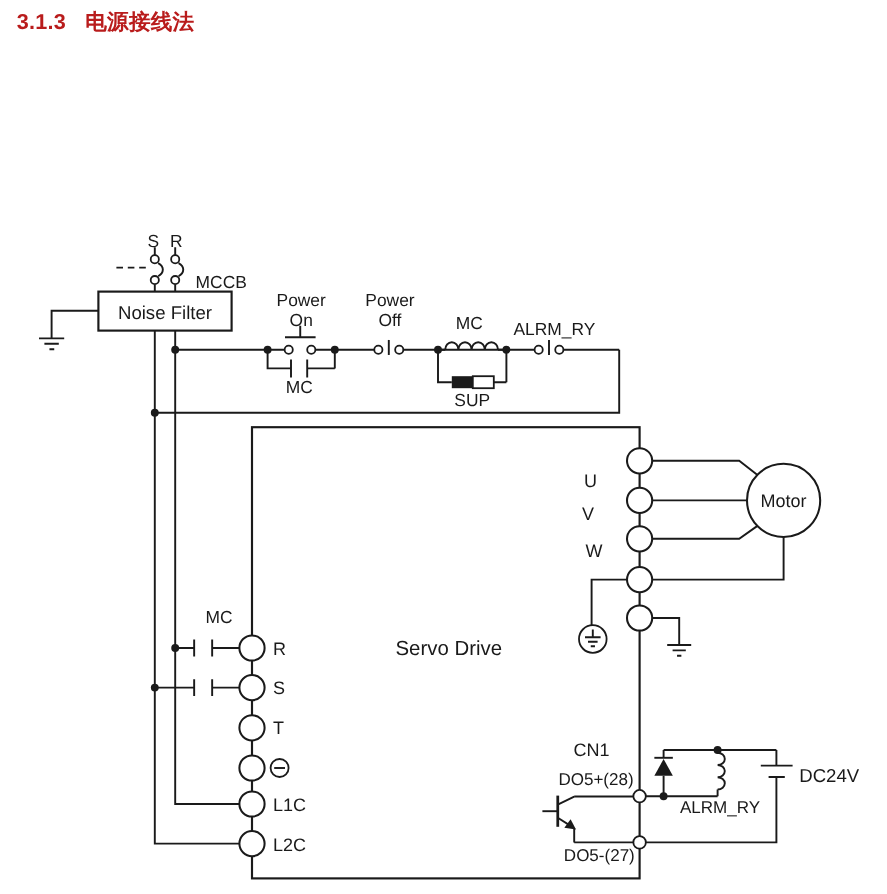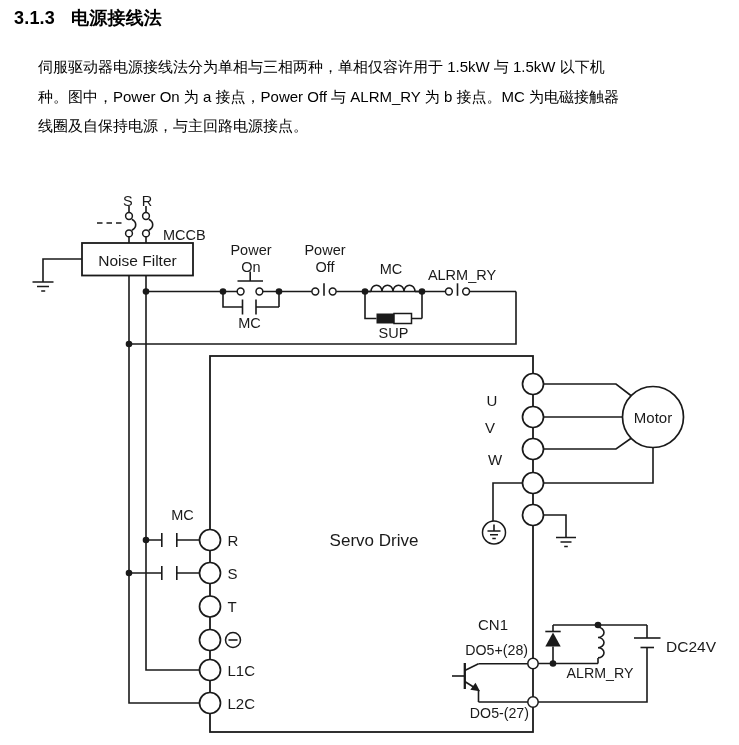--- a/index.html
+++ b/index.html
@@ -1,18 +1,18 @@
 <!DOCTYPE html>
 <html><head>
 <meta charset="utf-8">
 <style>
   html,body{margin:0;padding:0;background:#ffffff;}
   .page{
     position:relative;width:739px;height:745px;background:#ffffff;overflow:hidden;
-    font-family:"Liberation Sans","DejaVu Sans",sans-serif;color:#000000;
+    font-family:"Liberation Sans","DejaVu Sans",sans-serif;color:#b91c1c;
   }
   .heading{
     position:absolute;left:14px;top:6px;font-size:18px;font-weight:bold;
     letter-spacing:0.2px;white-space:nowrap;
   }
   .heading .title{margin-left:16px;}
   .bodytext{
     position:absolute;left:38px;top:52px;font-size:15px;line-height:29.5px;
     white-space:nowrap;
   }
@@ -32,25 +32,20 @@
 </style>
 </head>
 <body>
 
 <div class="page">
 
   <div class="heading">
     <span>3.1.3</span><span class="title">电源接线法</span>
   </div>
 
-  <div class="bodytext">
-    <div>伺服驱动器电源接线法分为单相与三相两种，单相仅容许用于 1.5kW 与 1.5kW 以下机</div>
-    <div>种。图中，Power On 为 a 接点，Power Off 与 ALRM_RY 为 b 接点。MC 为电磁接触器</div>
-    <div>线圈及自保持电源，与主回路电源接点。</div>
-  </div>
 
 
   <svg width="739" height="745" viewBox="0 0 739 745">
 
     <g>
       <path class="w" d="M129,206 V212.5 M146,206 V212.5 M129,236.8 V243 M146,236.8 V243"></path>
       <path class="w" d="M97,223 H123.5" stroke-dasharray="5.5,4"></path>
       <path class="w" d="M131.8,219.2 C137,221.8 137,227.5 131.8,230.2 M148.8,219.2 C154,221.8 154,227.5 148.8,230.2"></path>
       <circle class="oc" cx="129" cy="216" r="3.4"></circle>
         <circle class="oc" cx="146" cy="216" r="3.4"></circle>

